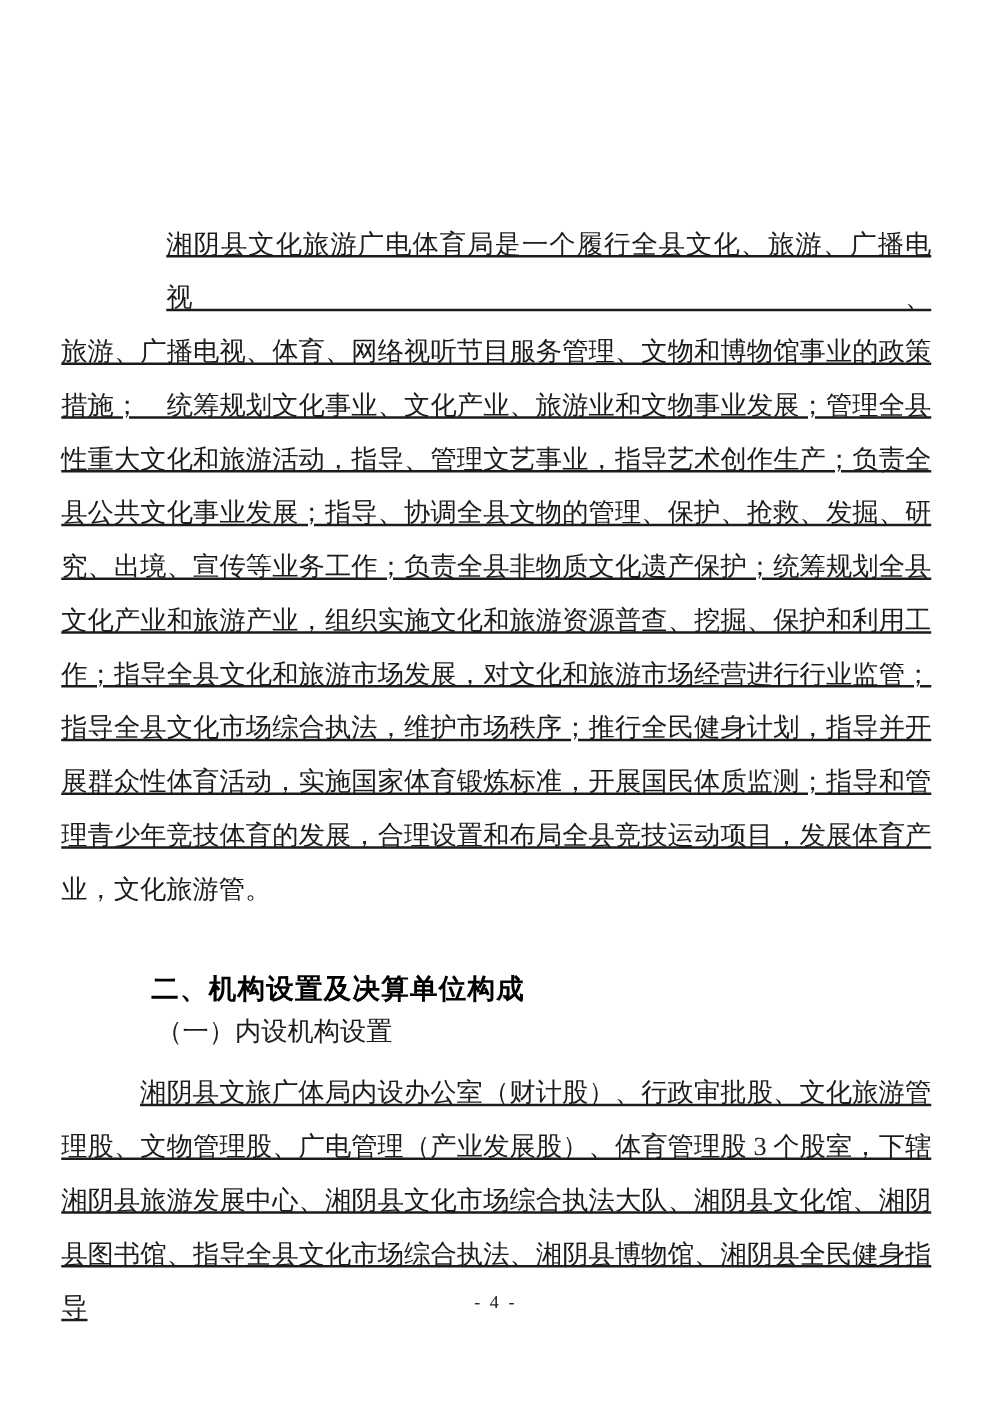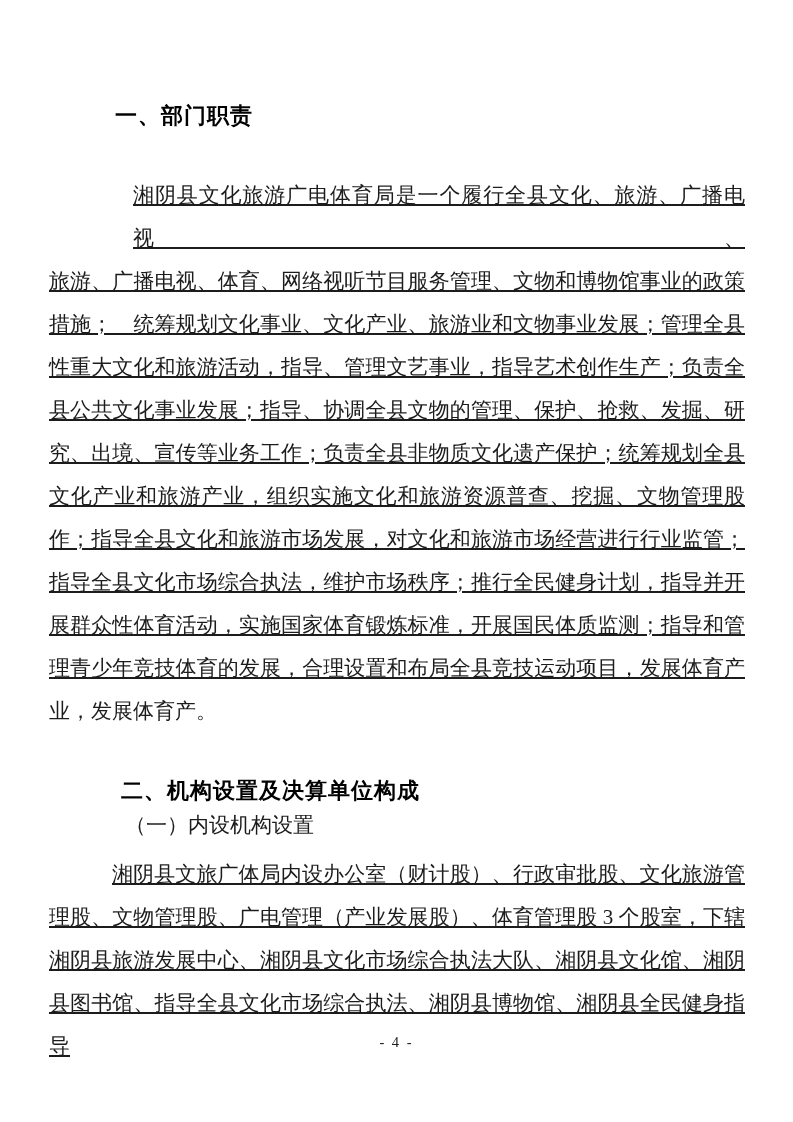--- a/index.html
+++ b/index.html
@@ -53,35 +53,34 @@
     line-height: 22px;
     letter-spacing: 2px;
     color: #1c1c1c;
   }
 </style>
 </head>
 <body>
 
 <div class="page">
 
-  <div class="line heading indent-h1" style="top:94px">一、部门职责</div>
 
 
   <div class="line just indent-4" style="top:174px">湘阴县文化旅游广电体育局是一个履行全县文化、旅游、广播电视、</div>
   <div class="line just" style="top:303px">措施；　统筹规划文化事业、文化产业、旅游业和文物事业发展；管理全县</div>
   <div class="line just" style="top:260px">旅游、广播电视、体育、网络视听节目服务管理、文物和博物馆事业的政策</div>
   <div class="line just" style="top:346px">性重大文化和旅游活动，指导、管理文艺事业，指导艺术创作生产；负责全</div>
   <div class="line just" style="top:389px">县公共文化事业发展；指导、协调全县文物的管理、保护、抢救、发掘、研</div>
   <div class="line just" style="top:432px">究、出境、宣传等业务工作；负责全县非物质文化遗产保护；统筹规划全县</div>
-  <div class="line just" style="top:475px">文化产业和旅游产业，组织实施文化和旅游资源普查、挖掘、文物管理股</div>
+  <div class="line just" style="top:475px">文化产业和旅游产业，组织实施文化和旅游资源普查、挖掘、保护和利用工</div>
   <div class="line just" style="top:518px">作；指导全县文化和旅游市场发展，对文化和旅游市场经营进行行业监管；</div>
   <div class="line just" style="top:561px">指导全县文化市场综合执法，维护市场秩序；推行全民健身计划，指导并开</div>
   <div class="line just" style="top:604px">展群众性体育活动，实施国家体育锻炼标准，开展国民体质监测；指导和管</div>
   <div class="line just" style="top:647px">理青少年竞技体育的发展，合理设置和布局全县竞技运动项目，发展体育产</div>
-  <div class="line" style="top:690px">业，发展体育产。</div>
+  <div class="line" style="top:690px">业，文化旅游管。</div>
 
   <div class="line heading indent-h2" style="top:769px">二、机构设置及决算单位构成</div>
 
   <div class="line indent-sub" style="top:804px">（一）内设机构设置</div>
 
   <div class="line just indent-3" style="top:853px">湘阴县文旅广体局内设办公室（财计股）、行政审批股、文化旅游管</div>
   <div class="line just" style="top:896px">理股、文物管理股、广电管理（产业发展股）、体育管理股 3 个股室，下辖</div>
   <div class="line just" style="top:939px">湘阴县旅游发展中心、湘阴县文化市场综合执法大队、湘阴县文化馆、湘阴</div>
   <div class="line just" style="top:982px">县图书馆、指导全县文化市场综合执法、湘阴县博物馆、湘阴县全民健身指导</div>
 

